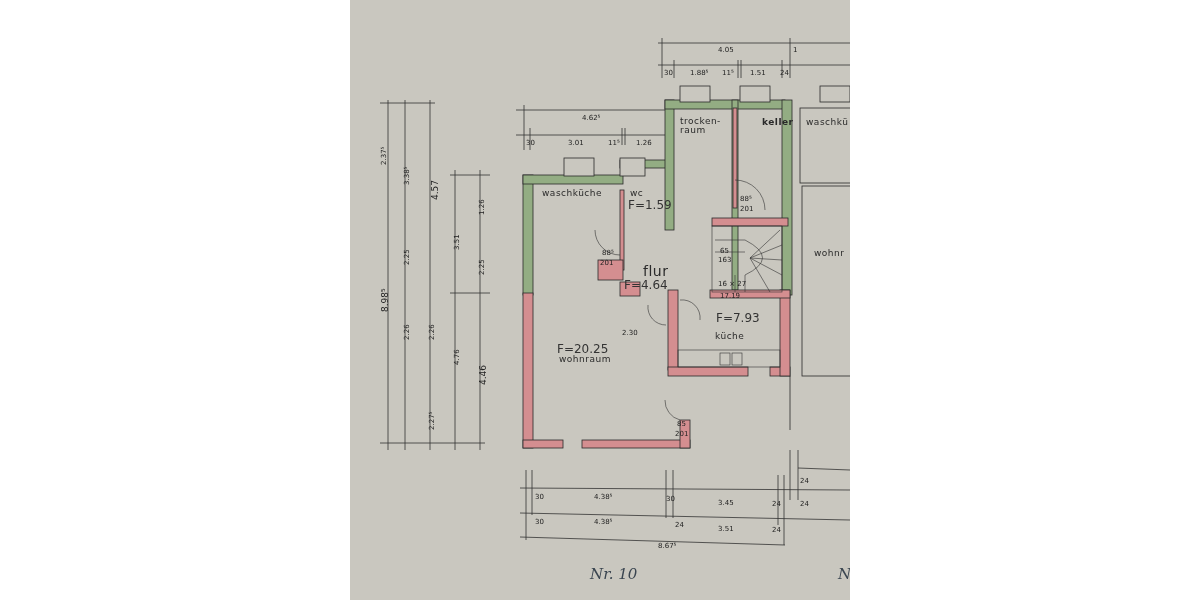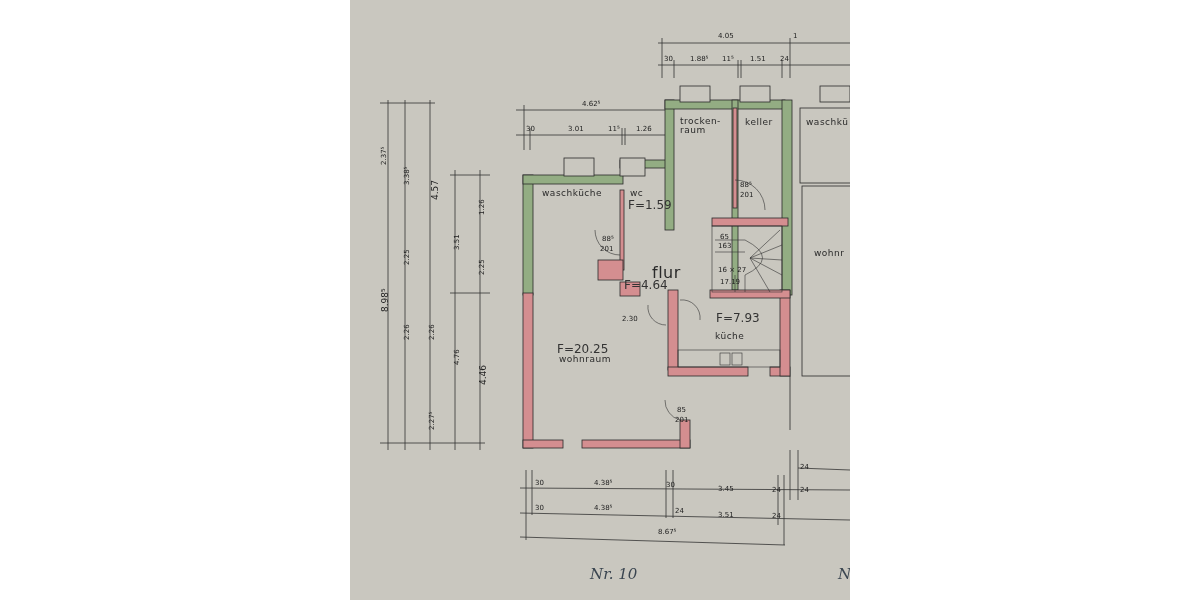--- a/index.html
+++ b/index.html
@@ -1,19 +1,19 @@
 <!DOCTYPE html>
 <html><head>
 <meta charset="utf-8">
 <style>
   html,body{margin:0;padding:0;}
   body{width:1200px;height:600px;background:#ffffff;position:relative;overflow:hidden;font-family:"DejaVu Sans",sans-serif;}
   #sheet{position:absolute;left:350px;top:0;width:500px;height:600px;background:#c9c7bf;overflow:hidden;}
   .lbl{position:absolute;font-size:9px;color:#2a2a2a;white-space:nowrap;letter-spacing:0.5px;}
-  .dim{position:absolute;font-size:7px;color:#222;white-space:nowrap;}
+  .dim{position:absolute;font-size:7px;color:#222;white-space:nowrap;margin-top:14px;}
   .vdim{position:absolute;font-size:7px;color:#222;white-space:nowrap;transform:rotate(-90deg);transform-origin:left top;}
   .area{position:absolute;font-size:12px;color:#333;white-space:nowrap;}
   .hand{position:absolute;font-size:15px;color:#3a4550;font-style:italic;font-family:"DejaVu Serif",serif;}
   svg{position:absolute;left:0;top:0;}
 </style>
 </head>
 <body>
 
 <div id="sheet">
   <svg width="500" height="600" viewBox="0 0 500 600">
@@ -126,22 +126,22 @@
       <rect x="452" y="186" width="60" height="190"></rect>
       <line x1="440" y1="376" x2="440" y2="430"></line>
     </g>
   </svg>
 
   <span class="lbl" style="left:192px;top:188px;">waschküche</span>
   <span class="lbl" style="left:280px;top:188px;">wc</span>
   <span class="area" style="left:278px;top:198px;">F=1.59</span>
   <span class="lbl" style="left:330px;top:116px;">trocken-</span>
   <span class="lbl" style="left:330px;top:125px;">raum</span>
-  <span class="lbl" style="left:395px;top:117px;">keller</span>
-  <span class="lbl" style="left:302px;top:263px;font-size:16px;">flur</span>
+  <span class="lbl" style="left:412px;top:117px;font-weight:bold;">keller</span>
+  <span class="lbl" style="left:293px;top:263px;font-size:14px;">flur</span>
   <span class="area" style="left:274px;top:278px;">F=4.64</span>
   <span class="lbl" style="left:209px;top:328px;margin-top:26px;">wohnraum</span>
   <span class="area" style="left:207px;top:342px;">F=20.25</span>
   <span class="lbl" style="left:365px;top:331px;">küche</span>
   <span class="area" style="left:366px;top:311px;">F=7.93</span>
   <span class="lbl" style="left:456px;top:117px;">waschkü</span>
   <span class="lbl" style="left:464px;top:248px;">wohnr</span>
 
   <span class="dim" style="left:370px;top:233px;">65</span>
   <span class="dim" style="left:368px;top:242px;">163</span>

